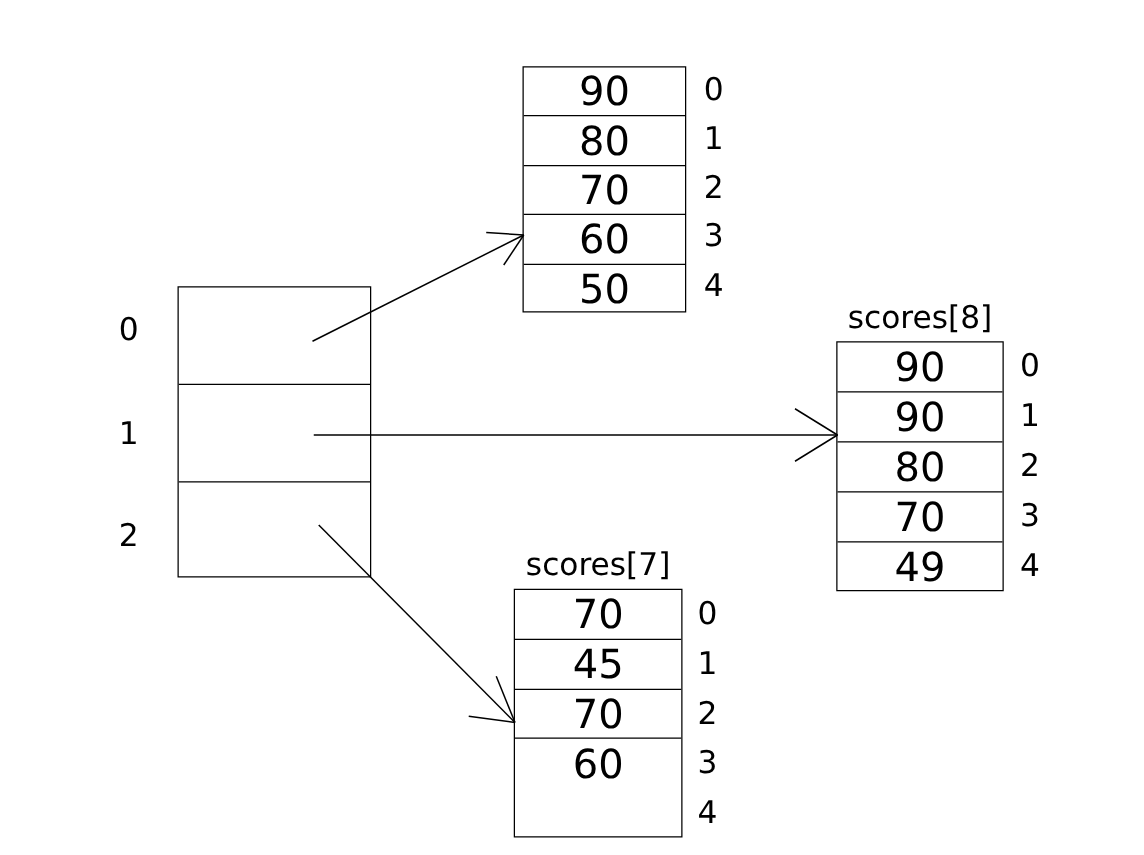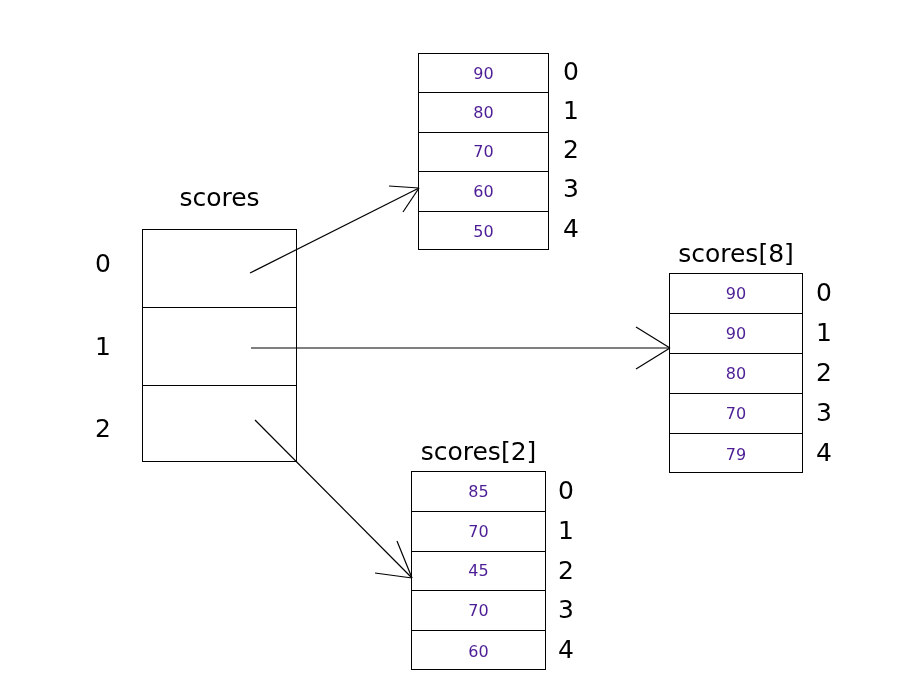--- a/index.html
+++ b/index.html
@@ -43,22 +43,22 @@
     border: 1.3px solid #000000;
     box-sizing: border-box;
     background: transparent;
   }
   .cell {
     box-sizing: border-box;
     border-bottom: 1.3px solid #000000;
     display: flex;
     align-items: center;
     justify-content: center;
-    font-size: 16px;
-    color: #4c1d95;
+    font-size: 32px;
+    color: #000000;
   }
   .cell:last-child {
     border-bottom: none;
   }
   .idx-label {
     position: absolute;
     font-size: 25px;
     color: #000000;
     line-height: 1;
     white-space: nowrap;
@@ -83,21 +83,20 @@
       <line class="arr-line" x1="636" y1="369" x2="670" y2="348"></line>
     </g>
 
     <g>
       <line class="arr-line" x1="255" y1="420" x2="412" y2="578"></line>
       <line class="arr-line" x1="375" y1="573" x2="412" y2="578"></line>
       <line class="arr-line" x1="397" y1="541" x2="412" y2="578"></line>
     </g>
   </svg>
 
-  <div class="array-title" style="left:142px; top:185px; width:155px;">scores</div>
 
   <div class="array-box" style="left:142px; top:229px; width:155px; height:233px;">
     <div class="cell" style="height:78px;"></div>
     <div class="cell" style="height:78px;"></div>
     <div class="cell" style="height:77px;"></div>
   </div>
 
   <div class="idx-label" style="left:95px; top:251px;">0</div>
   <div class="idx-label" style="left:95px; top:334px;">1</div>
   <div class="idx-label" style="left:95px; top:416px;">2</div>
@@ -117,33 +116,32 @@
   <div class="idx-label" style="left:563px; top:176px;">3</div>
   <div class="idx-label" style="left:563px; top:216px;">4</div>
 
   <div class="array-title" style="left:669px; top:241px; width:134px;">scores[8]</div>
 
   <div class="array-box" style="left:669px; top:273px; width:134px; height:200px;">
     <div class="cell" style="height:40px;">90</div>
     <div class="cell" style="height:40px;">90</div>
     <div class="cell" style="height:40px;">80</div>
     <div class="cell" style="height:40px;">70</div>
-    <div class="cell" style="height:40px;">79</div>
+    <div class="cell" style="height:40px;">49</div>
   </div>
 
   <div class="idx-label" style="left:816px; top:280px;">0</div>
   <div class="idx-label" style="left:816px; top:320px;">1</div>
   <div class="idx-label" style="left:816px; top:360px;">2</div>
   <div class="idx-label" style="left:816px; top:400px;">3</div>
   <div class="idx-label" style="left:816px; top:440px;">4</div>
 
-  <div class="array-title" style="left:411px; top:439px; width:135px;">scores[2]</div>
+  <div class="array-title" style="left:411px; top:439px; width:135px;">scores[7]</div>
 
   <div class="array-box" style="left:411px; top:471px; width:135px; height:199px;">
-    <div class="cell" style="height:39.8px;">85</div>
     <div class="cell" style="height:39.8px;">70</div>
     <div class="cell" style="height:39.8px;">45</div>
     <div class="cell" style="height:39.8px;">70</div>
     <div class="cell" style="height:39.8px;">60</div>
   </div>
 
   <div class="idx-label" style="left:558px; top:478px;">0</div>
   <div class="idx-label" style="left:558px; top:518px;">1</div>
   <div class="idx-label" style="left:558px; top:558px;">2</div>
   <div class="idx-label" style="left:558px; top:597px;">3</div>

